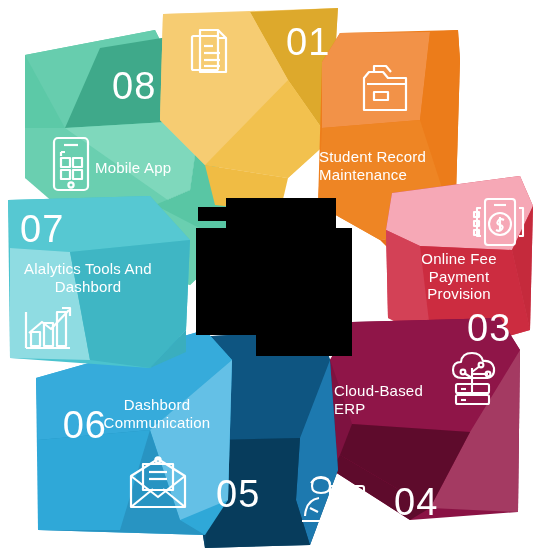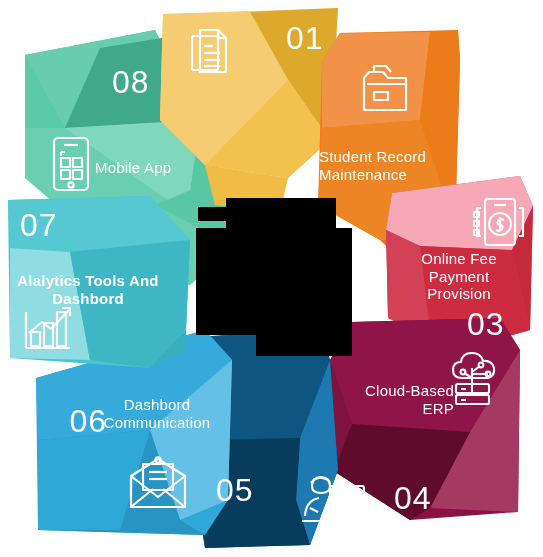--- a/index.html
+++ b/index.html
@@ -7,35 +7,35 @@
   body{width:543px;height:557px;overflow:hidden;
        font-family:"Liberation Sans","DejaVu Sans",sans-serif;}
   #stage{position:relative;width:543px;height:557px;background:#fff;}
   #wheel{position:absolute;left:0;top:0;width:543px;height:557px;}
   .seg-label{
     position:absolute;color:#ffffff;pointer-events:none;
     text-align:center;line-height:1.18;
     font-family:"Liberation Sans","DejaVu Sans",sans-serif;
   }
   .seg-title{font-size:15px;font-weight:400;letter-spacing:.2px;}
-  .seg-num{font-size:32px;font-weight:400;letter-spacing:1px;}
+  .seg-num{font-size:38px;font-weight:400;letter-spacing:1px;}
   
   .t01{left:203px;top:66px;width:128px;}
   .n01{left:286px;top:20px;width:60px;text-align:left;}
   .t02{left:319px;top:148px;width:140px;text-align:left;}
   .n02{left:451px;top:131px;width:60px;text-align:center;text-decoration:underline;}
   .t03{left:400px;top:250px;width:118px;}
   .n03{left:467px;top:306px;width:60px;text-align:left;}
-  .t04{left:334px;top:382px;width:120px;text-align:right;}
+  .t04{left:334px;top:382px;width:120px;text-align:left;}
   .n04{left:374px;top:480px;width:66px;text-align:left;margin-left:20px;}
   .t05{left:229px;top:412px;width:122px;}
   .n05{left:200px;top:472px;width:60px;text-align:left;margin-left:16px;}
   .t06{left:92px;top:396px;width:130px;}
   .n06{left:47px;top:384px;width:60px;text-align:right;margin-top:19px;}
-  .t07{left:14px;top:272px;width:148px;font-weight:bold;}
+  .t07{left:14px;top:260px;width:148px;}
   .n07{left:20px;top:207px;width:60px;text-align:left;}
   .t08{left:95px;top:159px;width:120px;text-align:left;}
   .n08{left:112px;top:64px;width:60px;text-align:left;}
   .mask{position:absolute;background:#000;}
 </style>
 </head>
 <body>
 
 <div id="stage">
 

